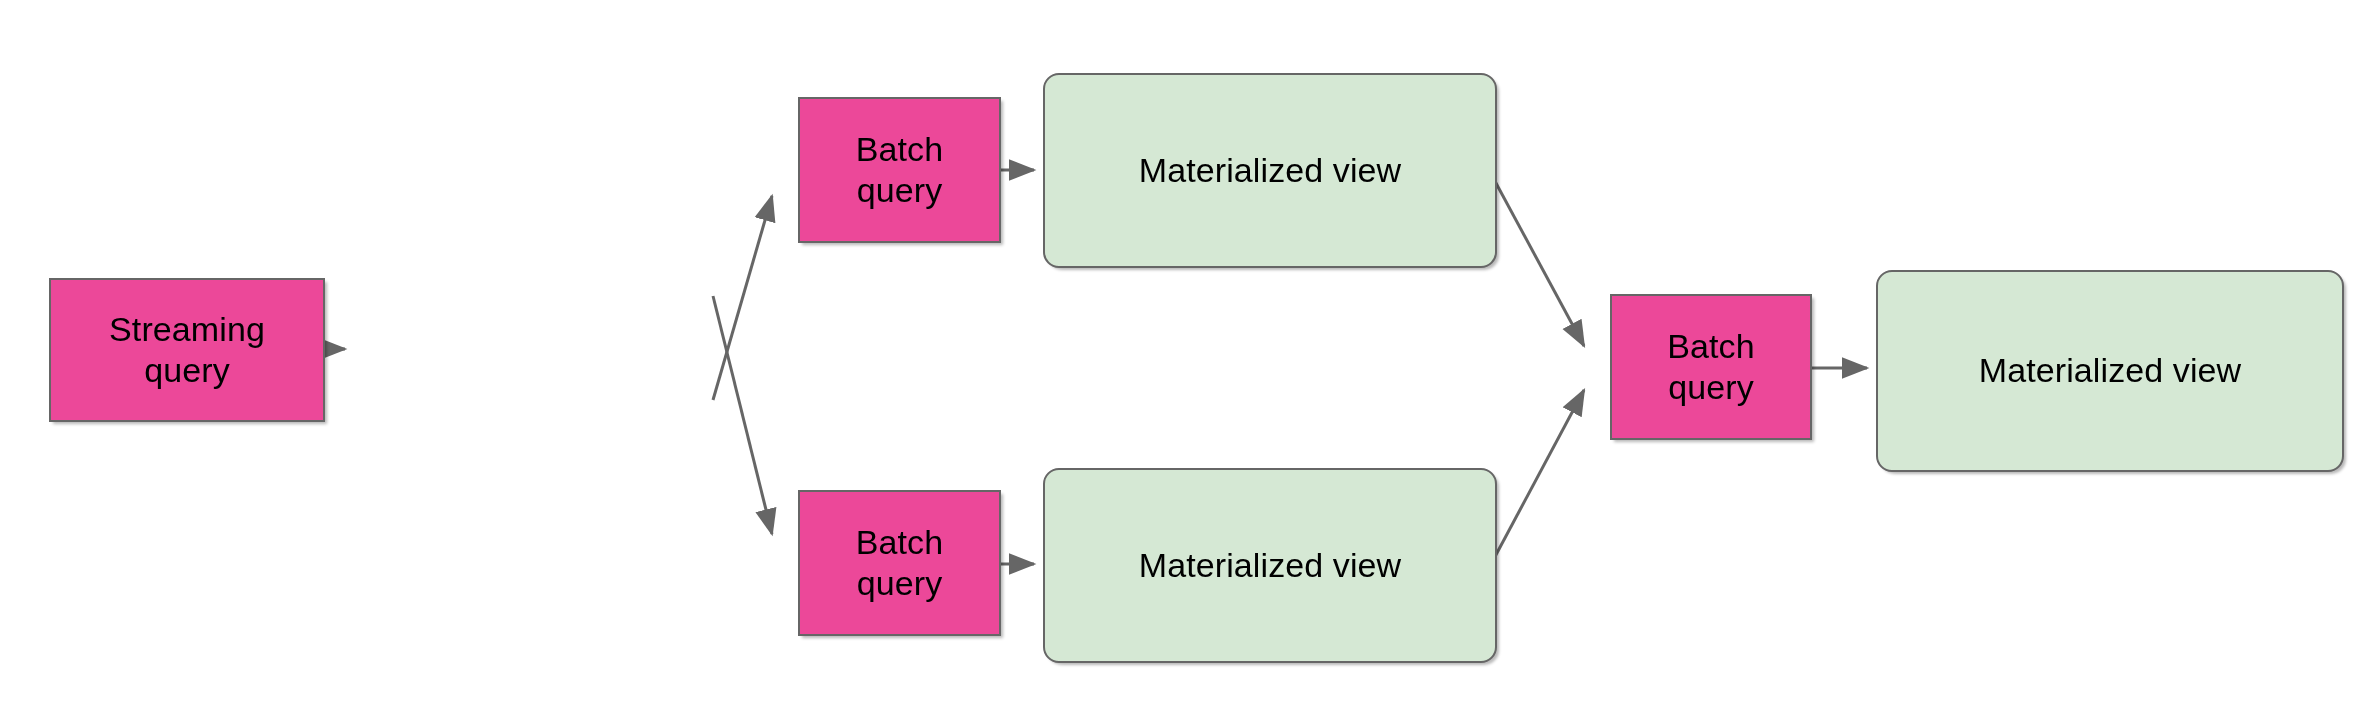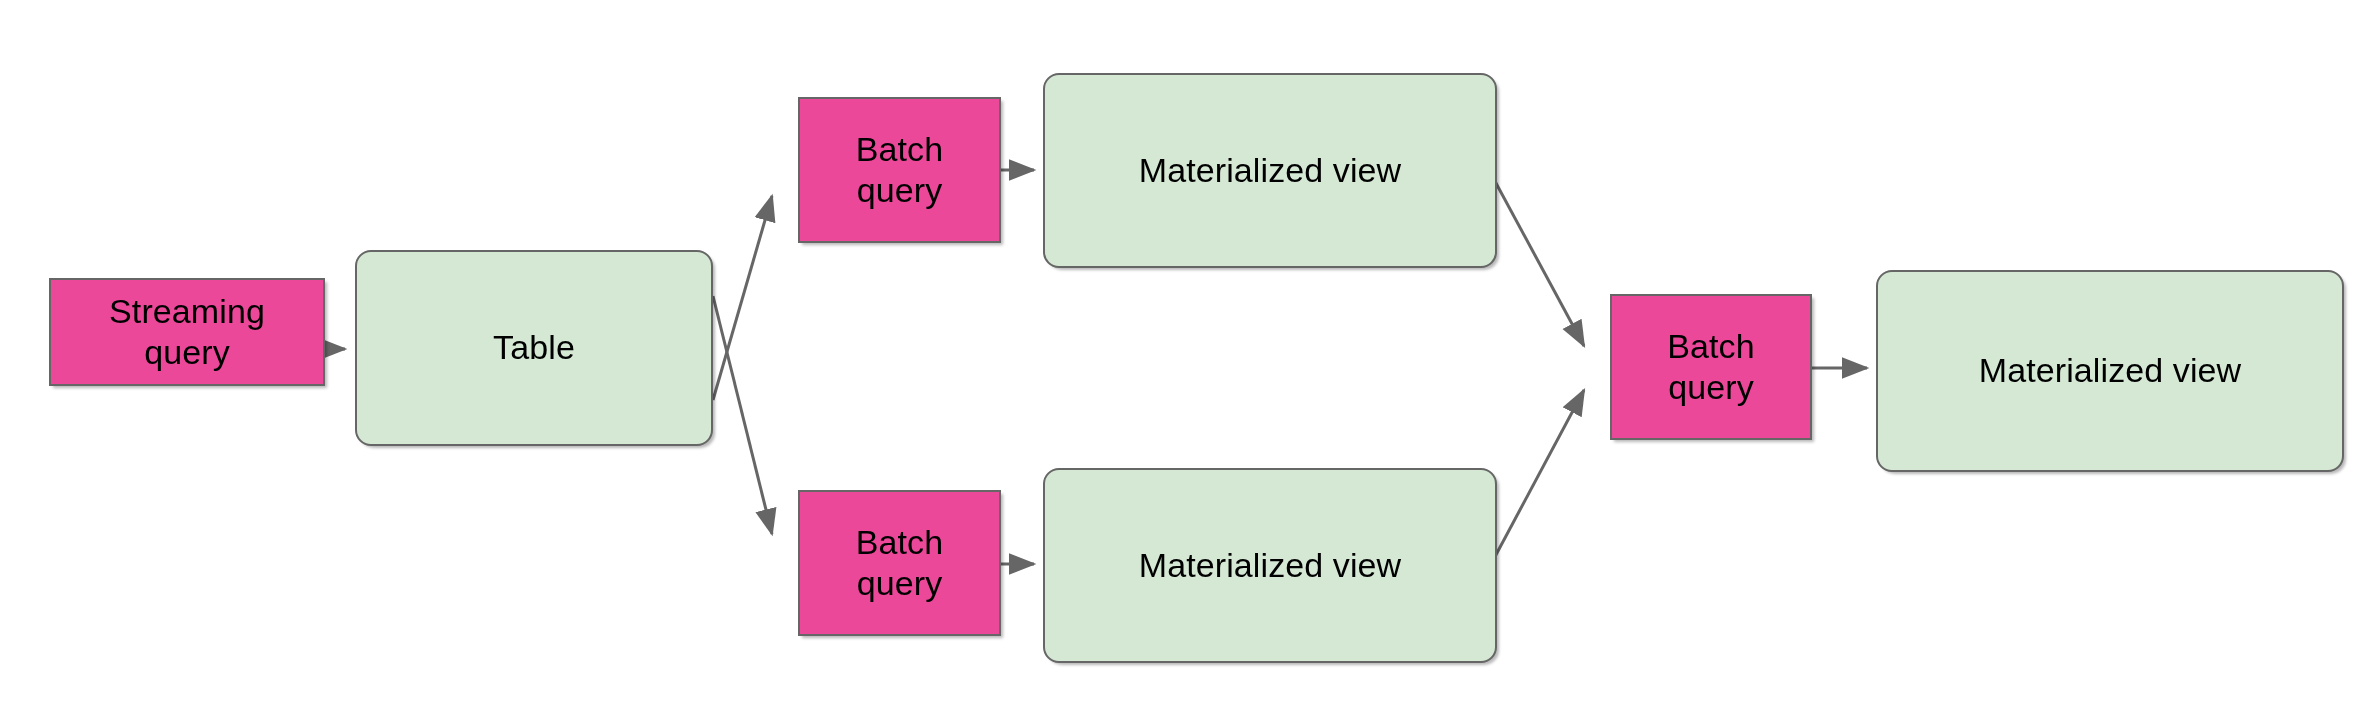--- a/index.html
+++ b/index.html
@@ -94,28 +94,25 @@
 
     <g>
       <line x1="1490" y1="566" x2="1584" y2="390" stroke="#666666" stroke-width="3" marker-end="url(#arrow)"></line>
     </g>
 
     <g>
       <line x1="1794" y1="368" x2="1867" y2="368" stroke="#666666" stroke-width="3" marker-end="url(#arrow)"></line>
     </g>
   </svg>
 
-  <div class="node node-process" style="left: 31px; top: 278px; width: 276px; height: 108px;">
+  <div class="node node-process" style="left: 31px; top: 278px; width: 276px; height: 144px;">
     <span class="node-label">Streaming
 query</span>
   </div>
 
-  <div class="node node-store" style="left: 355px; top: 250px; width: 358px; height: 196px;">
-    <span class="node-label">Table</span>
-  </div>
 
   <div class="node node-process" style="left: 780px; top: 97px; width: 203px; height: 146px;">
     <span class="node-label">Batch
 query</span>
   </div>
 
   <div class="node node-store" style="left: 1043px; top: 73px; width: 454px; height: 195px;">
     <span class="node-label">Materialized view</span>
   </div>
 

